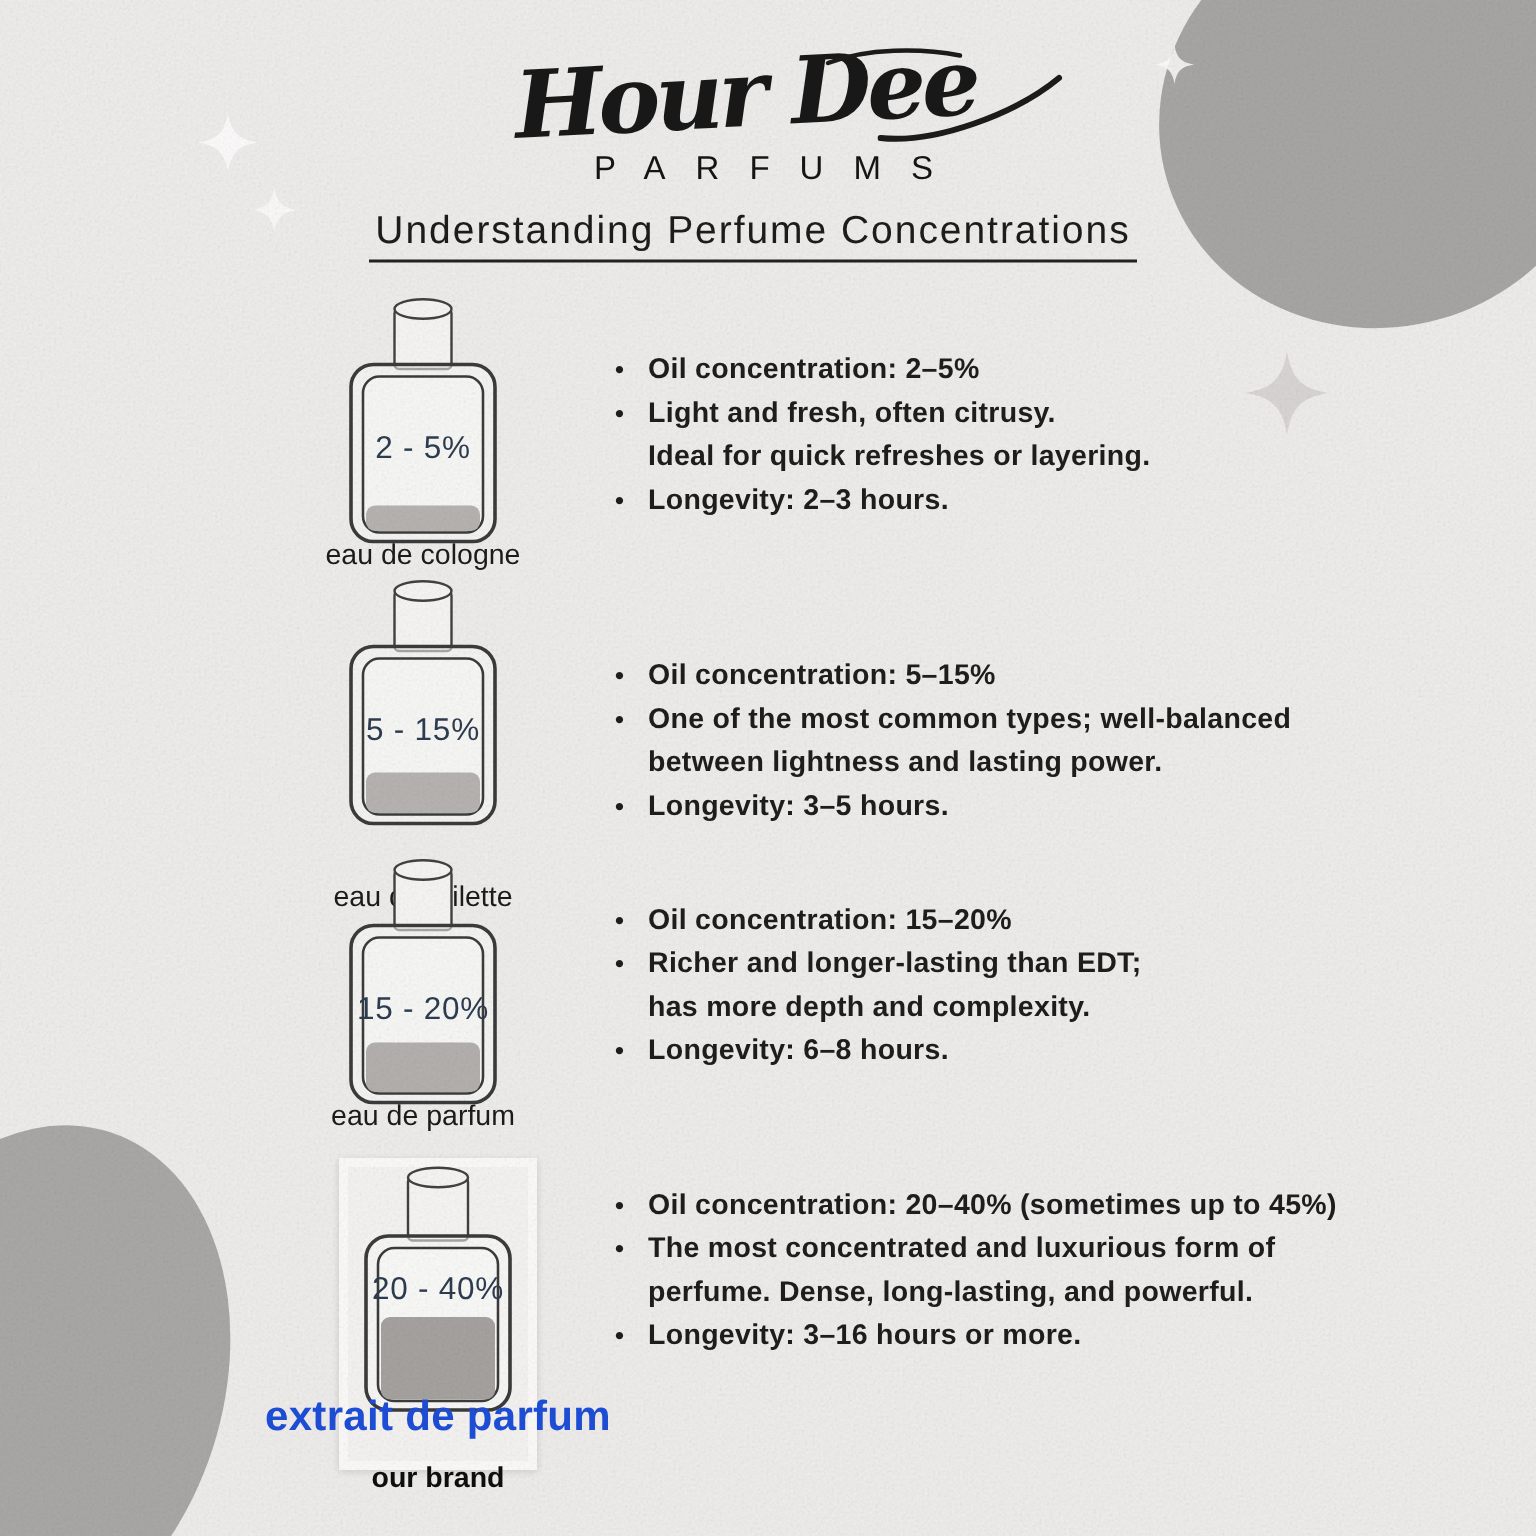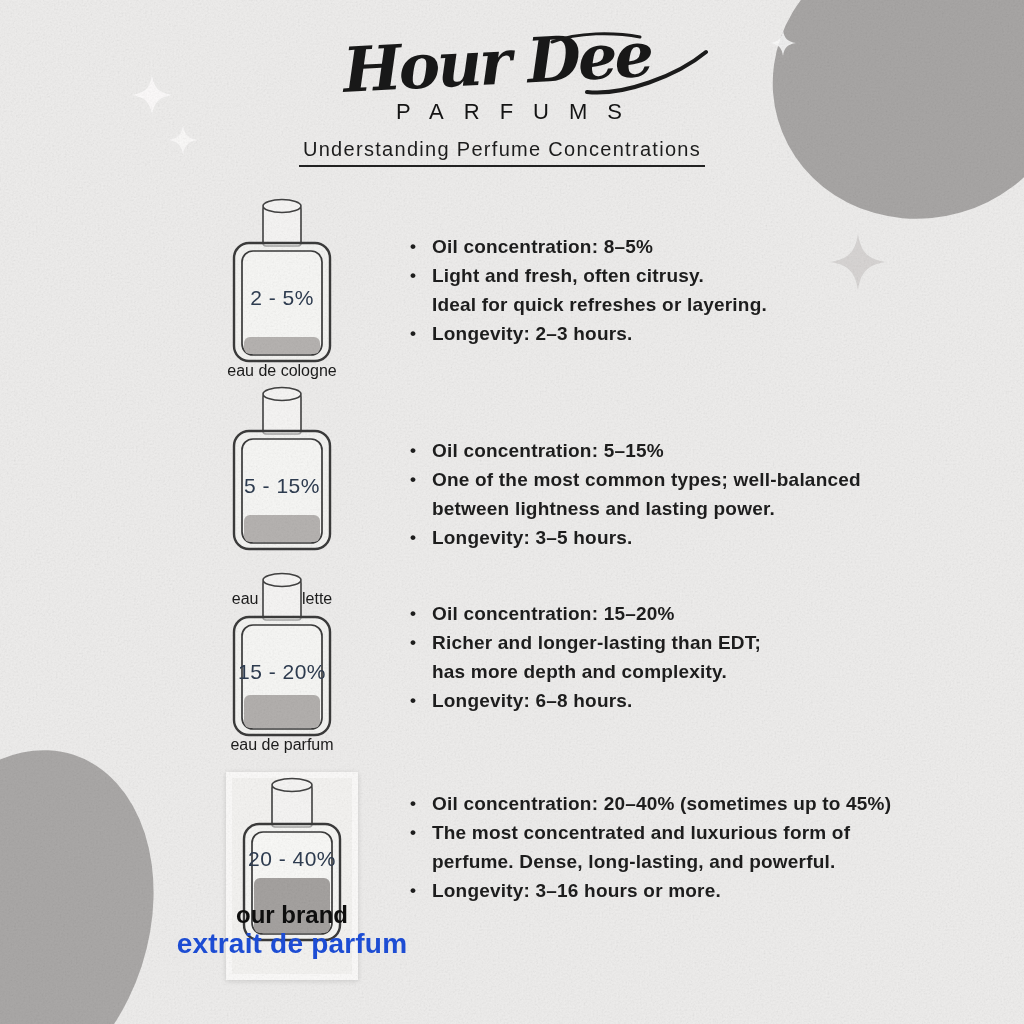--- a/index.html
+++ b/index.html
@@ -25,48 +25,48 @@
     font-family:"DejaVu Serif","Liberation Serif",serif;
     font-style:italic;font-weight:bold;font-size:62px;letter-spacing:-3px;color:#181818;
   }
   .logo-script .tilt{display:inline-block;transform:rotate(-3deg);}
   .logo-sub{
     position:absolute;left:14px;right:0;top:99px;text-align:center;
     font-size:22px;letter-spacing:20px;font-weight:500;color:#141414;
   }
   .page-title-wrap{position:absolute;left:0;right:20px;top:138px;text-align:center;}
   .page-title{
-    display:inline-block;font-size:20px;letter-spacing:1.3px;font-weight:500;color:#1c1c1c;
+    display:inline-block;font-size:26px;letter-spacing:1.3px;font-weight:500;color:#1c1c1c;
     border-bottom:2px solid #222;padding:0 4px 4px 4px;
   }
 
   
   .bottle{position:absolute;width:140px;height:170px;}
   .bottle .glass{fill:rgba(250,249,248,0.55);stroke:#3b3b3b;}
   .bottle .inner{fill:rgba(255,255,255,0.25);stroke:#3b3b3b;}
   .bottle text{
     font-family:"Liberation Sans",sans-serif;font-size:21px;font-weight:500;
     fill:#2e3c50;letter-spacing:0.5px;text-anchor:middle;
   }
   .bottle-label{
     position:absolute;width:200px;text-align:center;
-    font-size:16px;font-weight:500;color:#1b1b1b;line-height:22px;
+    font-size:19px;font-weight:500;color:#1b1b1b;line-height:22px;
   }
   .brand-frame{
     position:absolute;left:226px;top:772px;width:132px;height:208px;
     box-sizing:border-box;border:6px solid #fbfaf9;background:rgba(251,250,249,0.45);
     box-shadow:0 1px 5px rgba(0,0,0,0.14);
   }
   .brand-name{
     position:absolute;left:162px;top:928px;width:260px;text-align:center;
     font-size:28px;font-weight:bold;color:#1d4ed8;line-height:32px;letter-spacing:0.2px;
   }
   .brand-sub{
-    position:absolute;left:162px;top:903px;width:260px;text-align:center;
-    font-size:24px;font-weight:bold;color:#0e0e0e;line-height:24px;
+    position:absolute;left:162px;top:974px;width:260px;text-align:center;
+    font-size:19px;font-weight:bold;color:#0e0e0e;line-height:24px;
   }
 
   
   .bullets{
     position:absolute;left:410px;width:600px;margin:0;padding:0;list-style:none;
     font-size:19px;font-weight:bold;color:#1d1d1d;letter-spacing:0.2px;
   }
   .bullets li{display:flex;line-height:29px;white-space:nowrap;}
   .bullets .dot{width:22px;flex:0 0 22px;text-align:left;font-size:17px;}
   .bullets li.cont .dot{visibility:hidden;}
@@ -116,21 +116,21 @@
       <ellipse cx="70" cy="9" rx="19" ry="6.5" fill="#f6f5f4" stroke="#414141" stroke-width="1.6"></ellipse>
       <rect class="glass" x="22" y="46" width="96" height="118" rx="15" stroke-width="2.4"></rect>
       <rect class="inner" x="30" y="54" width="80" height="104" rx="11" stroke-width="1.7"></rect>
       <rect rx="6" x="32" width="76" y="140" height="17" fill="#b6b3b1"></rect>
       <text x="70" y="108">2 - 5%</text>
     </svg>
     <div class="bottle-label" style="left:182px;top:360px;">eau de cologne</div>
     <ul class="bullets" style="top:232px;">
       <li>
           <span class="dot">•</span>
-          <span>Oil concentration: 8–5%</span>
+          <span>Oil concentration: 2–5%</span>
         </li>
       <li>
           <span class="dot">•</span>
           <span>Light and fresh, often citrusy.</span>
         </li>
       <li class="cont">
           <span class="dot">•</span>
           <span>Ideal for quick refreshes or layering.</span>
         </li>
       <li>

